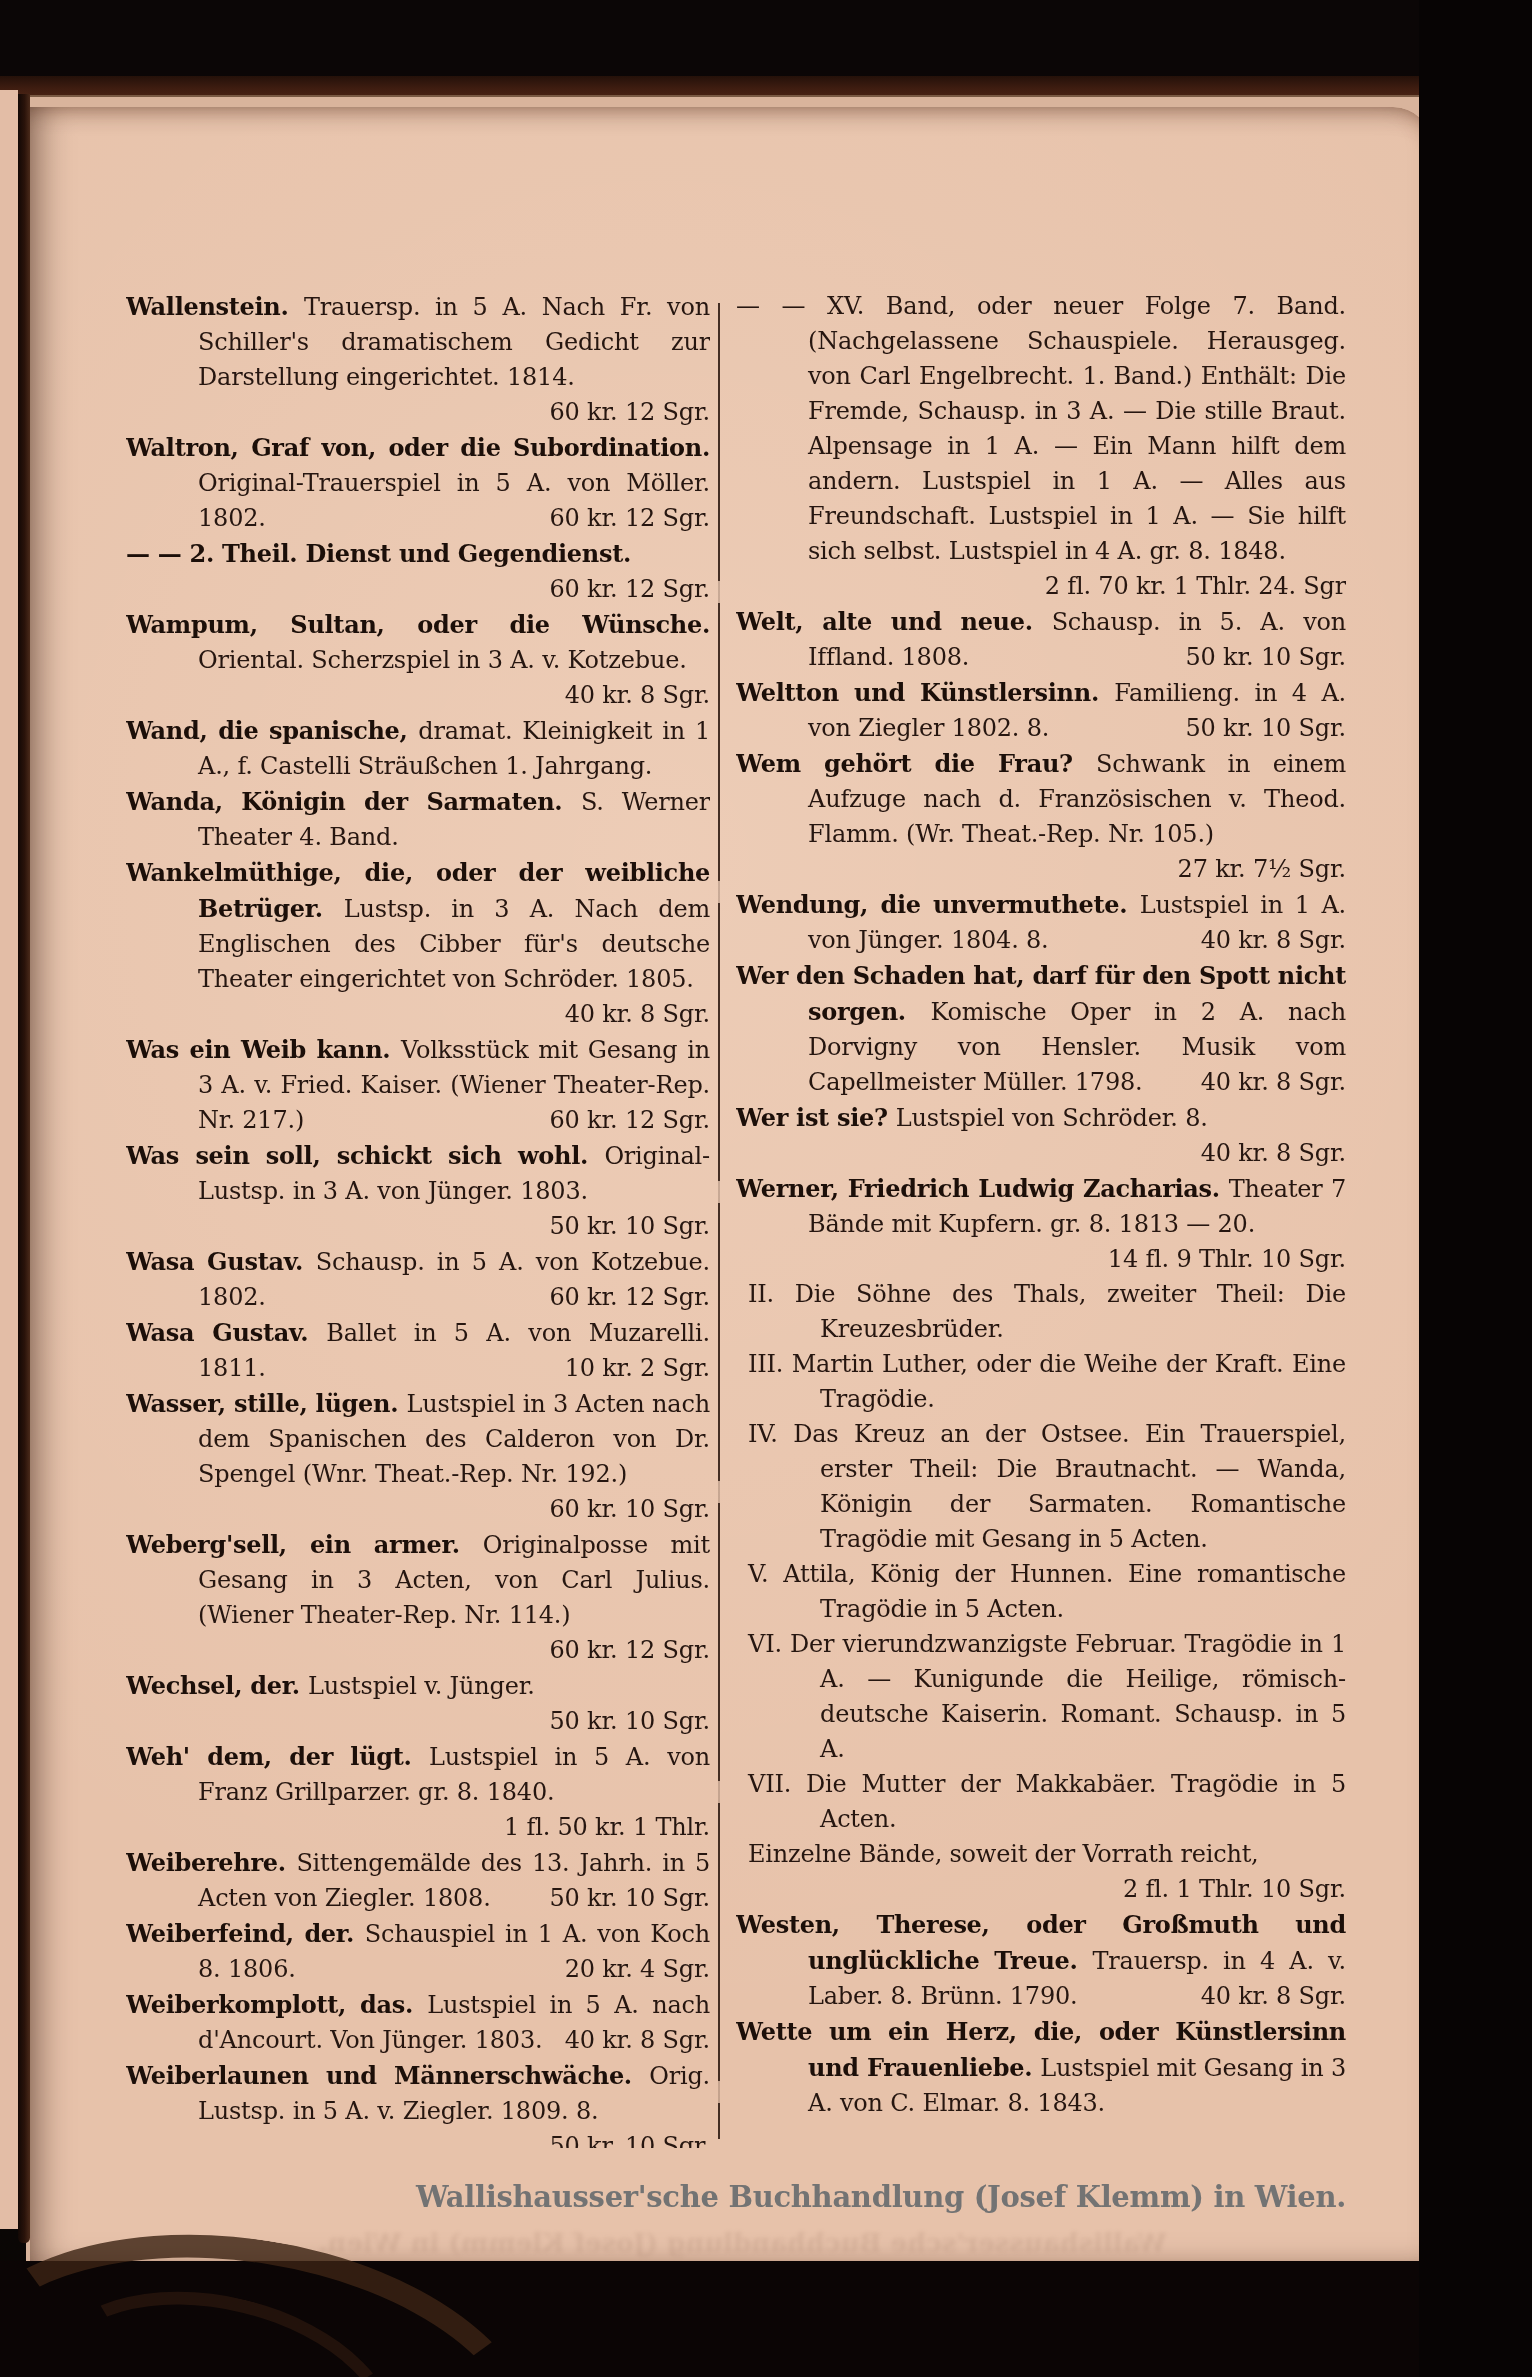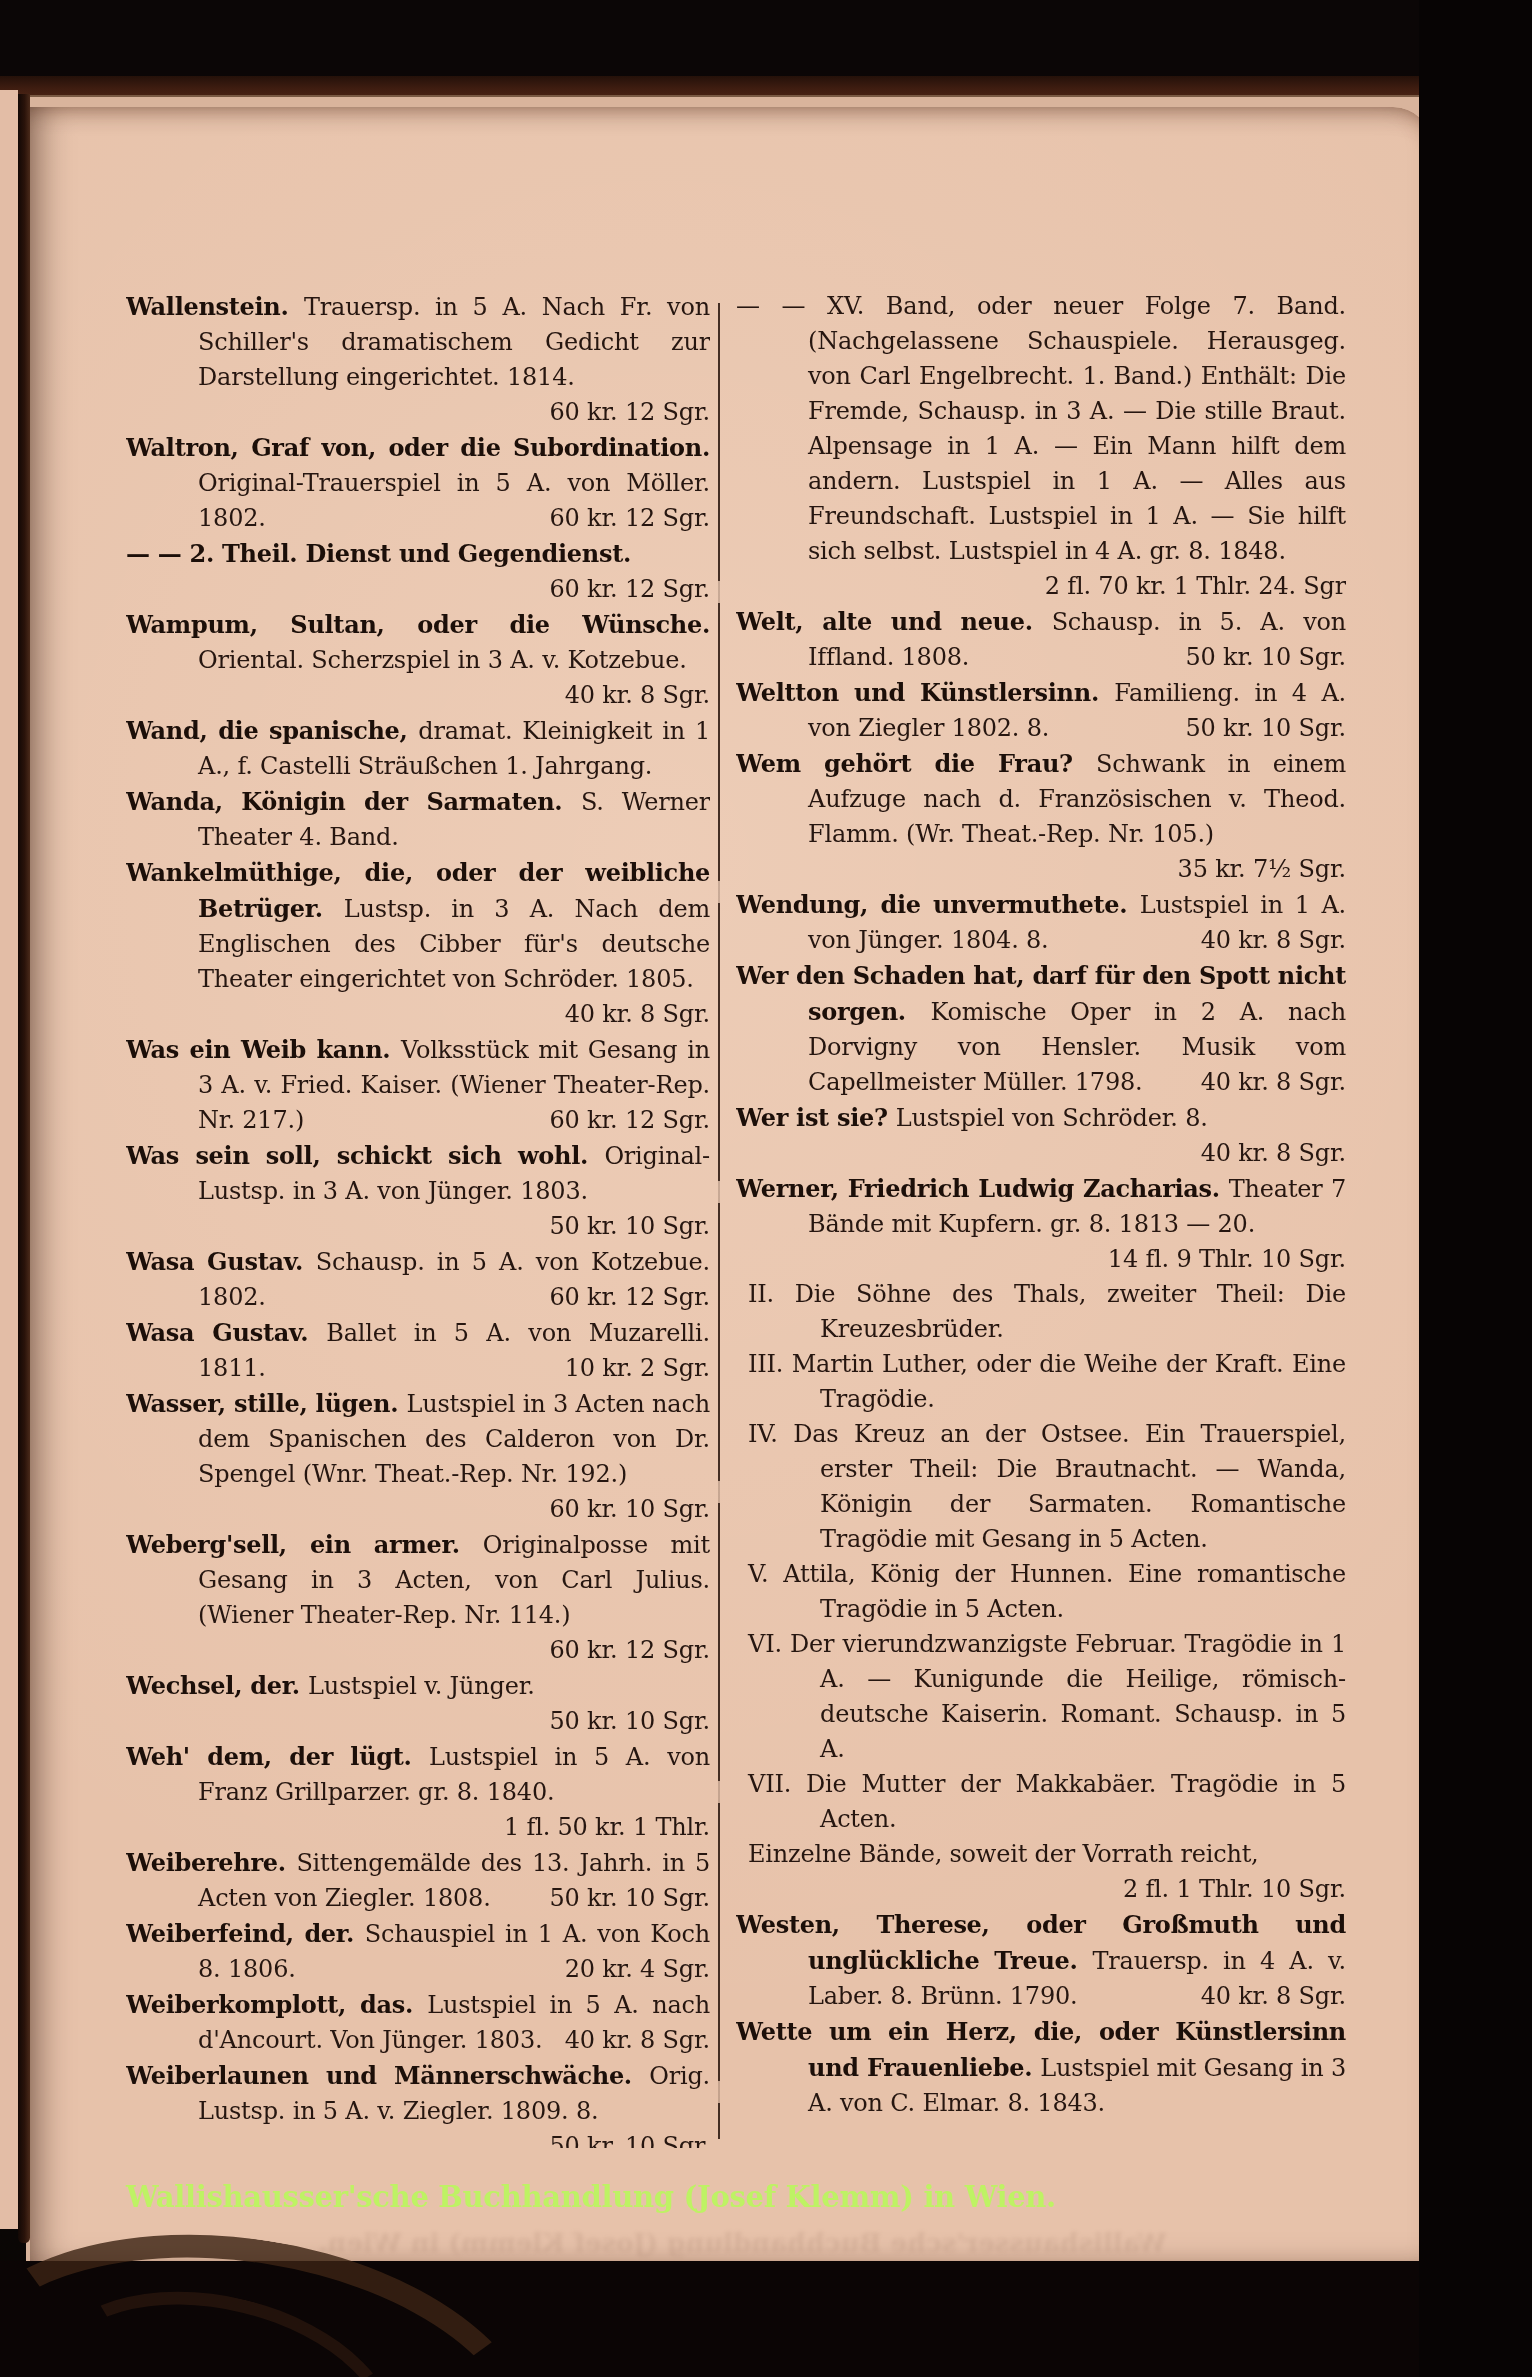--- a/index.html
+++ b/index.html
@@ -38,22 +38,22 @@
   .col{position:absolute;top:289px;height:1859px;overflow:hidden;
        font-size:24px;line-height:35px;color:#261610;text-align:justify;letter-spacing:-0.2px;}
   .col-left{left:126px;width:584px;}
   .col-right{left:736px;width:610px;}
   .entry{padding-left:72px;text-indent:-72px;overflow:hidden;}
   .entry.sub{padding-left:84px;text-indent:-72px;}
   .entry .head{font-weight:bold;color:#1c0f09;letter-spacing:-0.3px;}
   .entry .price{float:right;white-space:nowrap;text-indent:0;padding-left:19.4px;}
   .divider{position:absolute;left:718px;top:303px;width:1.9px;height:1836px;
            background:repeating-linear-gradient(180deg,rgba(38,19,11,.85) 0 278px,rgba(38,19,11,.18) 278px 300px);}
-  .footer{position:absolute;left:126px;top:2180px;width:1220px;text-align:left;
-          font-size:29px;font-weight:bold;color:#bef264;letter-spacing:-0.3px;}
+  .footer{position:absolute;left:126px;top:2180px;width:1220px;text-align:right;
+          font-size:29px;font-weight:bold;color:#737373;letter-spacing:-0.3px;}
   .ghost{position:absolute;left:194px;top:2228px;width:1097px;text-align:center;font-size:26px;
          font-weight:bold;color:#8a6450;opacity:.16;filter:blur(1.9px);transform:scaleX(-1);}
   
   .bottom-black{position:absolute;left:0;top:2261px;width:1533px;height:116px;background:#0b0505;}
   .ribbon{position:absolute;left:-58px;top:2239px;width:555px;height:297px;border:23px solid transparent;
           border-top-color:#3c2414;border-radius:50%;transform:rotate(9deg);opacity:.8;}
   .ribbon2{position:absolute;left:39px;top:2297px;width:336px;height:194px;border:13px solid transparent;
            border-top-color:#2c180e;border-radius:50%;transform:rotate(14deg);opacity:.7;}
 </style>
 </head>
@@ -91,21 +91,21 @@
       <div class="entry"><span class="head">Weiberfeind, der. </span><span class="body">Schauspiel in 1 A. von Koch 8. 1806. </span><span class="price">20 kr. 4 Sgr.</span></div>
       <div class="entry"><span class="head">Weiberkomplott, das. </span><span class="body">Lustspiel in 5 A. nach d'Ancourt. Von Jünger. 1803. </span><span class="price">40 kr. 8 Sgr.</span></div>
       <div class="entry"><span class="head">Weiberlaunen und Männerschwäche. </span><span class="body">Orig. Lustsp. in 5 A. v. Ziegler. 1809. 8. </span><span class="price">50 kr. 10 Sgr.</span></div>
       <div class="entry"><span class="head">Weibertausch, der. </span><span class="body">Lustspiel in 1 A., f. Castelli Sträußchen 6. Jahrg. </span></div>
     </div>
   <div class="divider"></div>
   <div class="col col-right">
       <div class="entry"><span class="body">— — XV. Band, oder neuer Folge 7. Band. (Nachgelassene Schauspiele. Herausgeg. von Carl Engelbrecht. 1. Band.) Enthält: Die Fremde, Schausp. in 3 A. — Die stille Braut. Alpensage in 1 A. — Ein Mann hilft dem andern. Lustspiel in 1 A. — Alles aus Freundschaft. Lustspiel in 1 A. — Sie hilft sich selbst. Lustspiel in 4 A. gr. 8. 1848. </span><span class="price">2 fl. 70 kr. 1 Thlr. 24. Sgr</span></div>
       <div class="entry"><span class="head">Welt, alte und neue. </span><span class="body">Schausp. in 5. A. von Iffland. 1808. </span><span class="price">50 kr. 10 Sgr.</span></div>
       <div class="entry"><span class="head">Weltton und Künstlersinn. </span><span class="body">Familieng. in 4 A. von Ziegler 1802. 8. </span><span class="price">50 kr. 10 Sgr.</span></div>
-      <div class="entry"><span class="head">Wem gehört die Frau? </span><span class="body">Schwank in einem Aufzuge nach d. Französischen v. Theod. Flamm. (Wr. Theat.-Rep. Nr. 105.) </span><span class="price">35 kr. 7½ Sgr.</span></div>
+      <div class="entry"><span class="head">Wem gehört die Frau? </span><span class="body">Schwank in einem Aufzuge nach d. Französischen v. Theod. Flamm. (Wr. Theat.-Rep. Nr. 105.) </span><span class="price">27 kr. 7½ Sgr.</span></div>
       <div class="entry"><span class="head">Wendung, die unvermuthete. </span><span class="body">Lustspiel in 1 A. von Jünger. 1804. 8. </span><span class="price">40 kr. 8 Sgr.</span></div>
       <div class="entry"><span class="head">Wer den Schaden hat, darf für den Spott nicht sorgen. </span><span class="body">Komische Oper in 2 A. nach Dorvigny von Hensler. Musik vom Capellmeister Müller. 1798. </span><span class="price">40 kr. 8 Sgr.</span></div>
       <div class="entry"><span class="head">Wer ist sie? </span><span class="body">Lustspiel von Schröder. 8. </span><span class="price">40 kr. 8 Sgr.</span></div>
       <div class="entry"><span class="head">Werner, Friedrich Ludwig Zacharias. </span><span class="body">Theater 7 Bände mit Kupfern. gr. 8. 1813 — 20. </span><span class="price">14 fl. 9 Thlr. 10 Sgr.</span></div>
       <div class="entry sub"><span class="body">II. Die Söhne des Thals, zweiter Theil: Die Kreuzesbrüder. </span></div>
       <div class="entry sub"><span class="body">III. Martin Luther, oder die Weihe der Kraft. Eine Tragödie. </span></div>
       <div class="entry sub"><span class="body">IV. Das Kreuz an der Ostsee. Ein Trauerspiel, erster Theil: Die Brautnacht. — Wanda, Königin der Sarmaten. Romantische Tragödie mit Gesang in 5 Acten. </span></div>
       <div class="entry sub"><span class="body">V. Attila, König der Hunnen. Eine romantische Tragödie in 5 Acten. </span></div>
       <div class="entry sub"><span class="body">VI. Der vierundzwanzigste Februar. Tragödie in 1 A. — Kunigunde die Heilige, römisch-deutsche Kaiserin. Romant. Schausp. in 5 A. </span></div>
       <div class="entry sub"><span class="body">VII. Die Mutter der Makkabäer. Tragödie in 5 Acten. </span></div>

